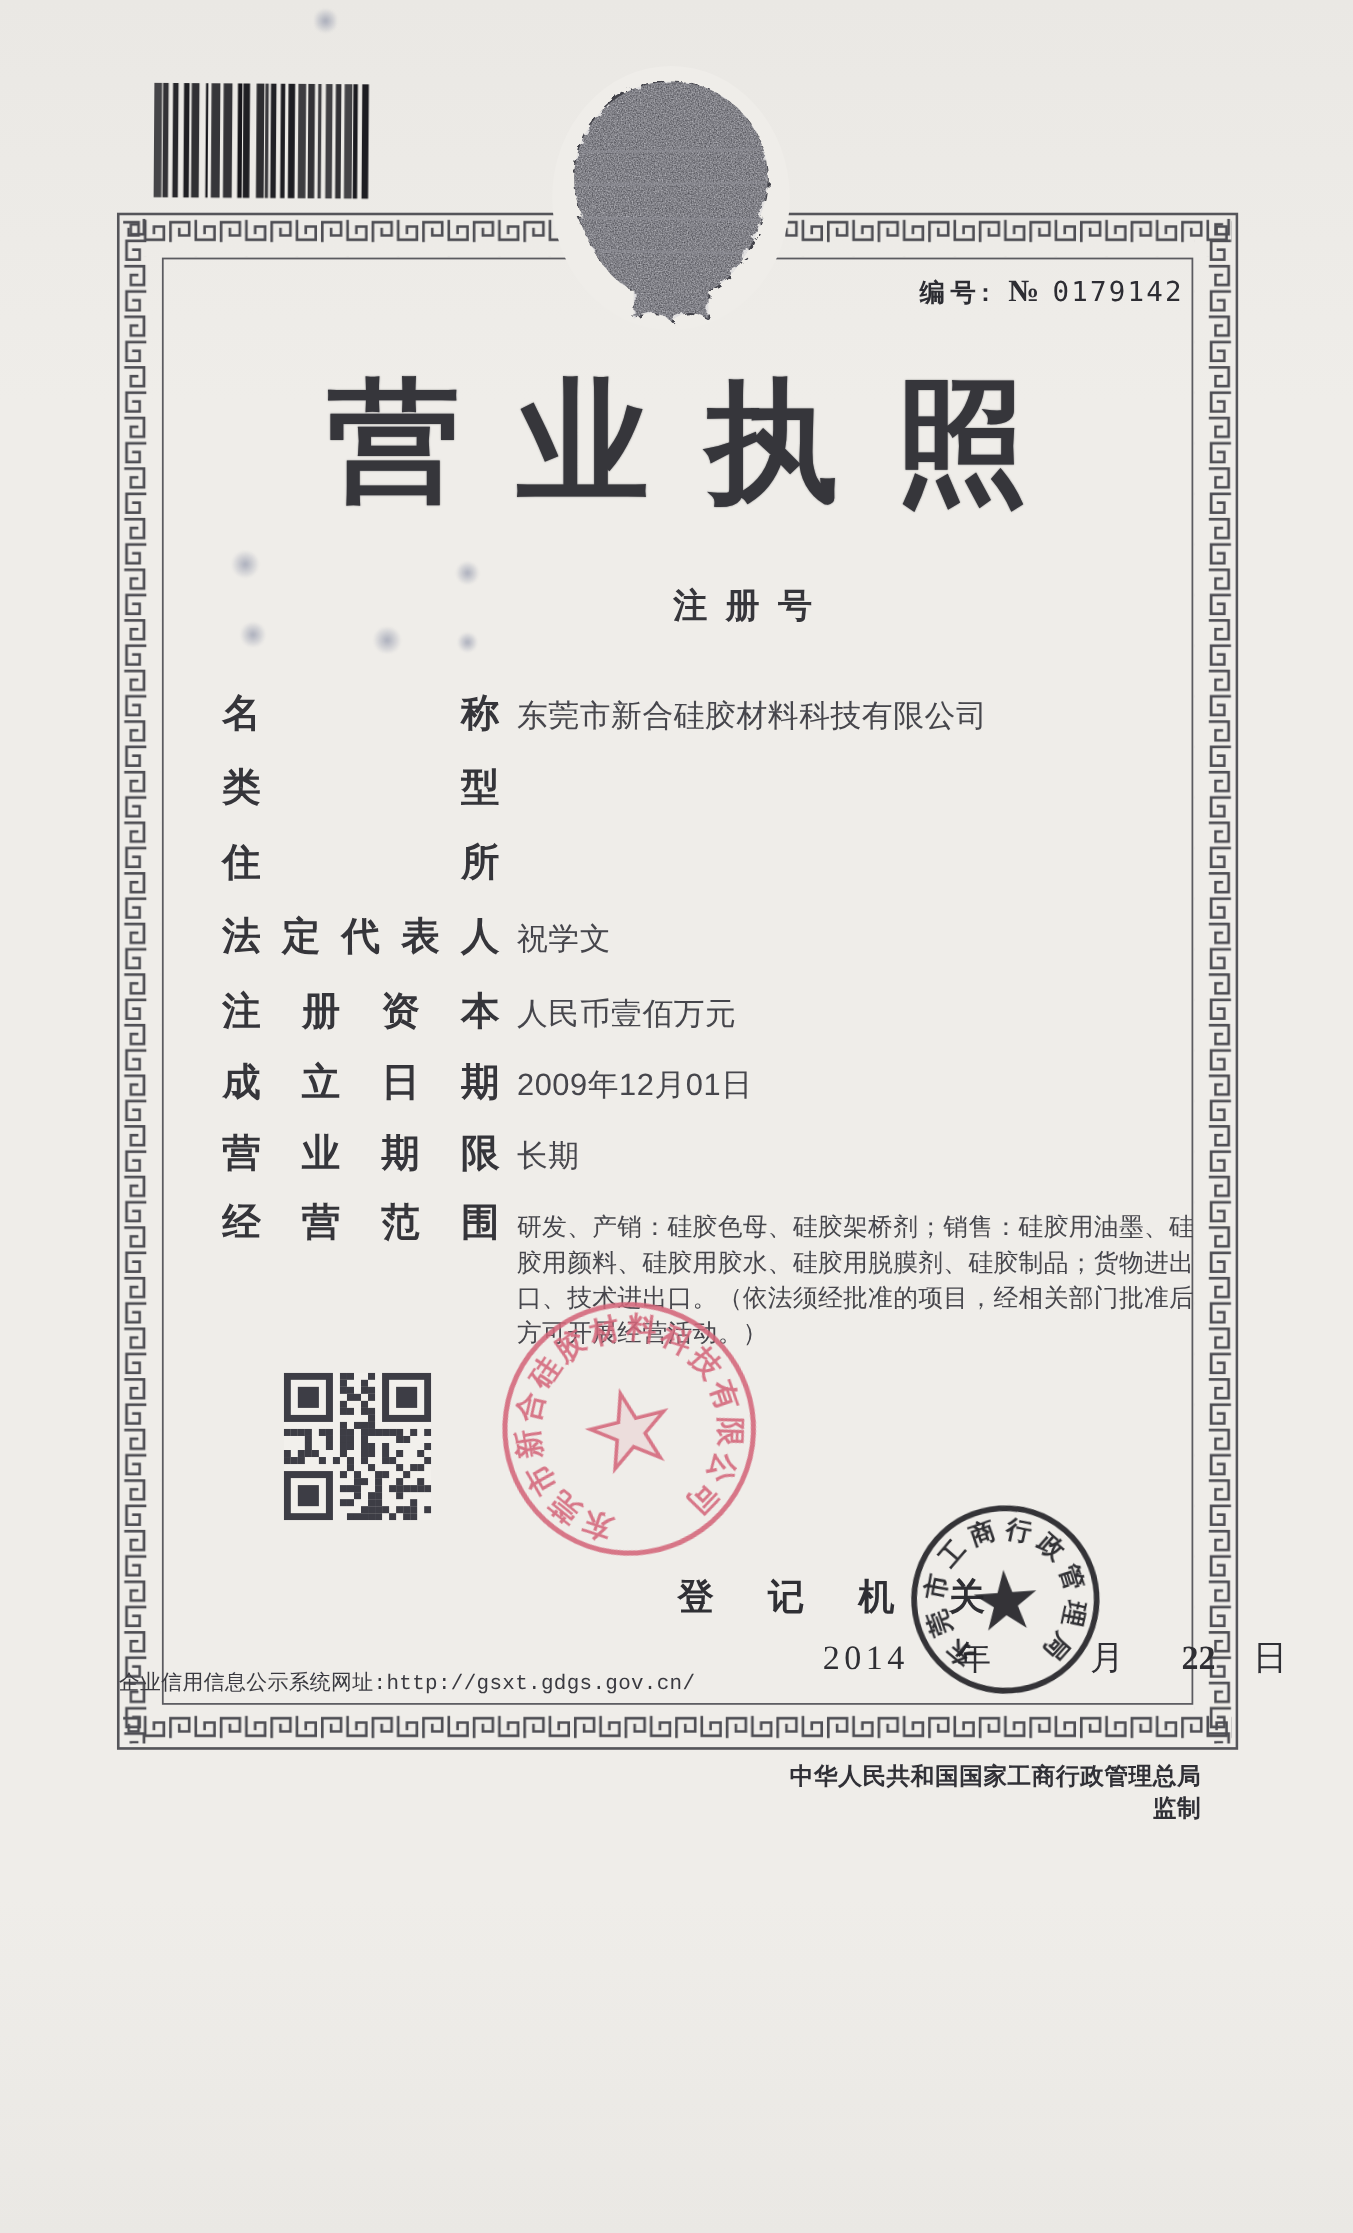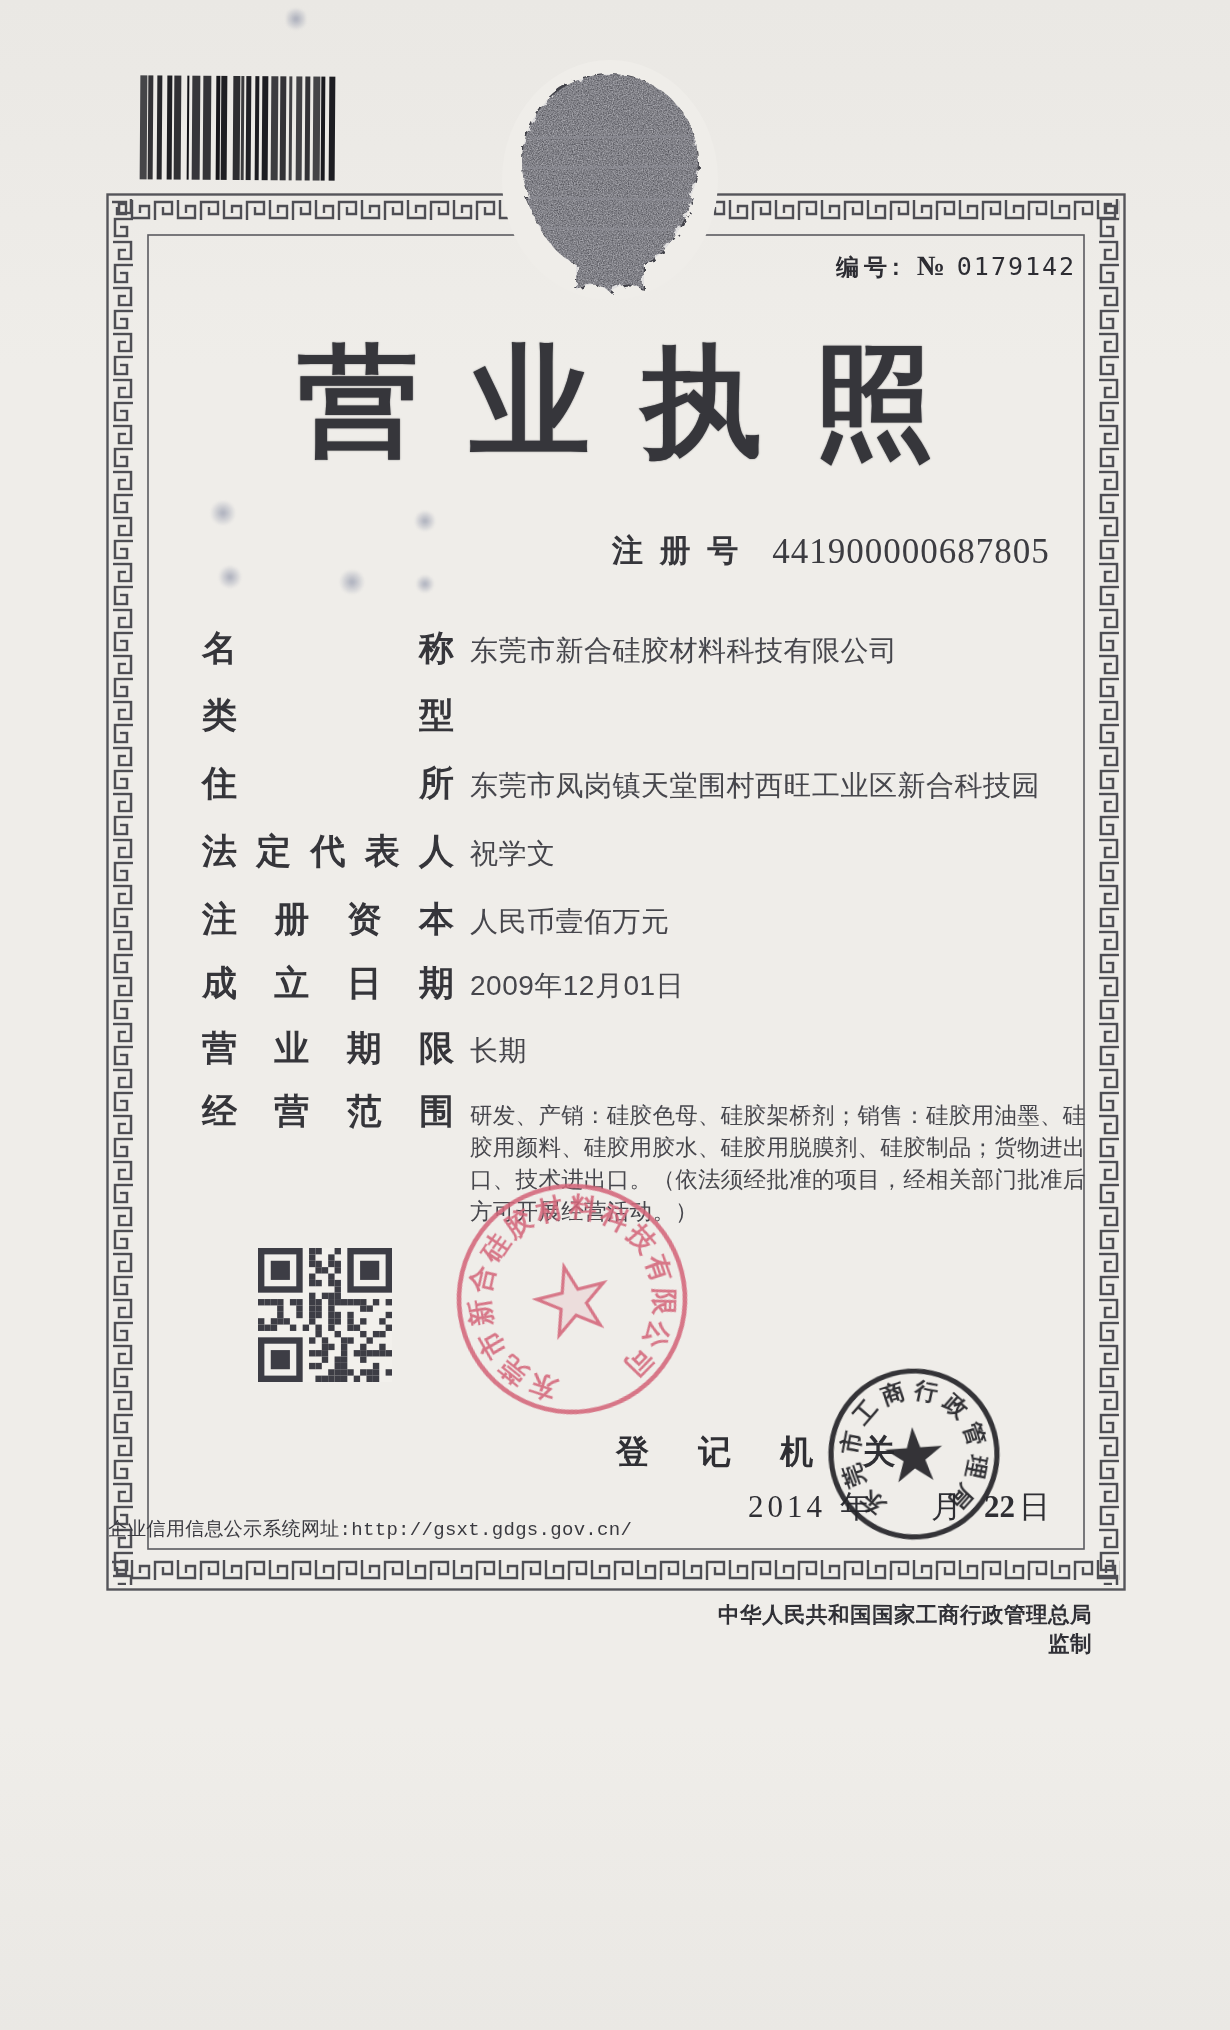--- a/index.html
+++ b/index.html
@@ -31,21 +31,21 @@
   .regno .val{font-family:"Liberation Serif",serif;font-size:35px;color:#3c3c41;letter-spacing:1px;}
 
   
   .row{position:absolute;left:202px;display:flex;align-items:baseline;}
   .flabel{display:flex;justify-content:space-between;width:252px;font-size:35px;font-weight:700;color:#35353a;}
   .fvalue{margin-left:16px;font-size:28px;color:#46464c;letter-spacing:.5px;white-space:nowrap;}
   .fvalue.wrap{white-space:normal;width:622px;font-size:22.5px;line-height:1.42;letter-spacing:.3px;margin-top:2px;}
 
   
   .registrar{position:absolute;left:616px;top:1430px;font-size:33px;font-weight:700;letter-spacing:20px;color:#2f2f34;}
-  .dateline{position:absolute;left:748px;top:1486px;font-size:31px;color:#2f2f34;display:flex;align-items:baseline;}
+  .dateline{position:absolute;left:748px;top:1486px;font-size:31px;color:#2f2f34;display:flex;align-items:baseline;gap:30px;}
   .dateline .y{font-family:"Liberation Serif",serif;letter-spacing:4px;}
   .dateline .c1{margin-left:14px;} .dateline .c2{margin-left:60px;} 
   .dateline .d{margin-left:22px;font-family:"Liberation Serif",serif;font-weight:bold;} .dateline .c3{margin-left:4px;}
 
   
   .seal-red{position:absolute;left:441px;top:1168px;opacity:.88;}
   .seal-black{position:absolute;left:823px;top:1363px;opacity:.93;}
   .qr{position:absolute;left:258px;top:1248px;}
 
   
@@ -140,42 +140,40 @@
   <div class="serial">
     <span class="lbl">编号:</span>
     <span class="nosign">№</span>
     <span class="num">0179142</span>
   </div>
 
   <div class="title">营业执照</div>
 
   <div class="regno">
     <span class="lbl">注 册 号</span>
-    <span class="val">441900000687805</span>
   </div>
 
   <div class="row" style="top:625px">
     <div class="flabel">
         <span>名</span>
         <span>称</span>
       </div>
     <div class="fvalue">东莞市新合硅胶材料科技有限公司</div>
   </div>
   <div class="row" style="top:692px">
     <div class="flabel">
         <span>类</span>
         <span>型</span>
       </div>
   </div>
   <div class="row" style="top:760px">
     <div class="flabel">
         <span>住</span>
         <span>所</span>
       </div>
-    <div class="fvalue">东莞市凤岗镇天堂围村西旺工业区新合科技园</div>
   </div>
   <div class="row" style="top:828px">
     <div class="flabel">
         <span>法</span>
         <span>定</span>
         <span>代</span>
         <span>表</span>
         <span>人</span>
       </div>
     <div class="fvalue">祝学文</div>

